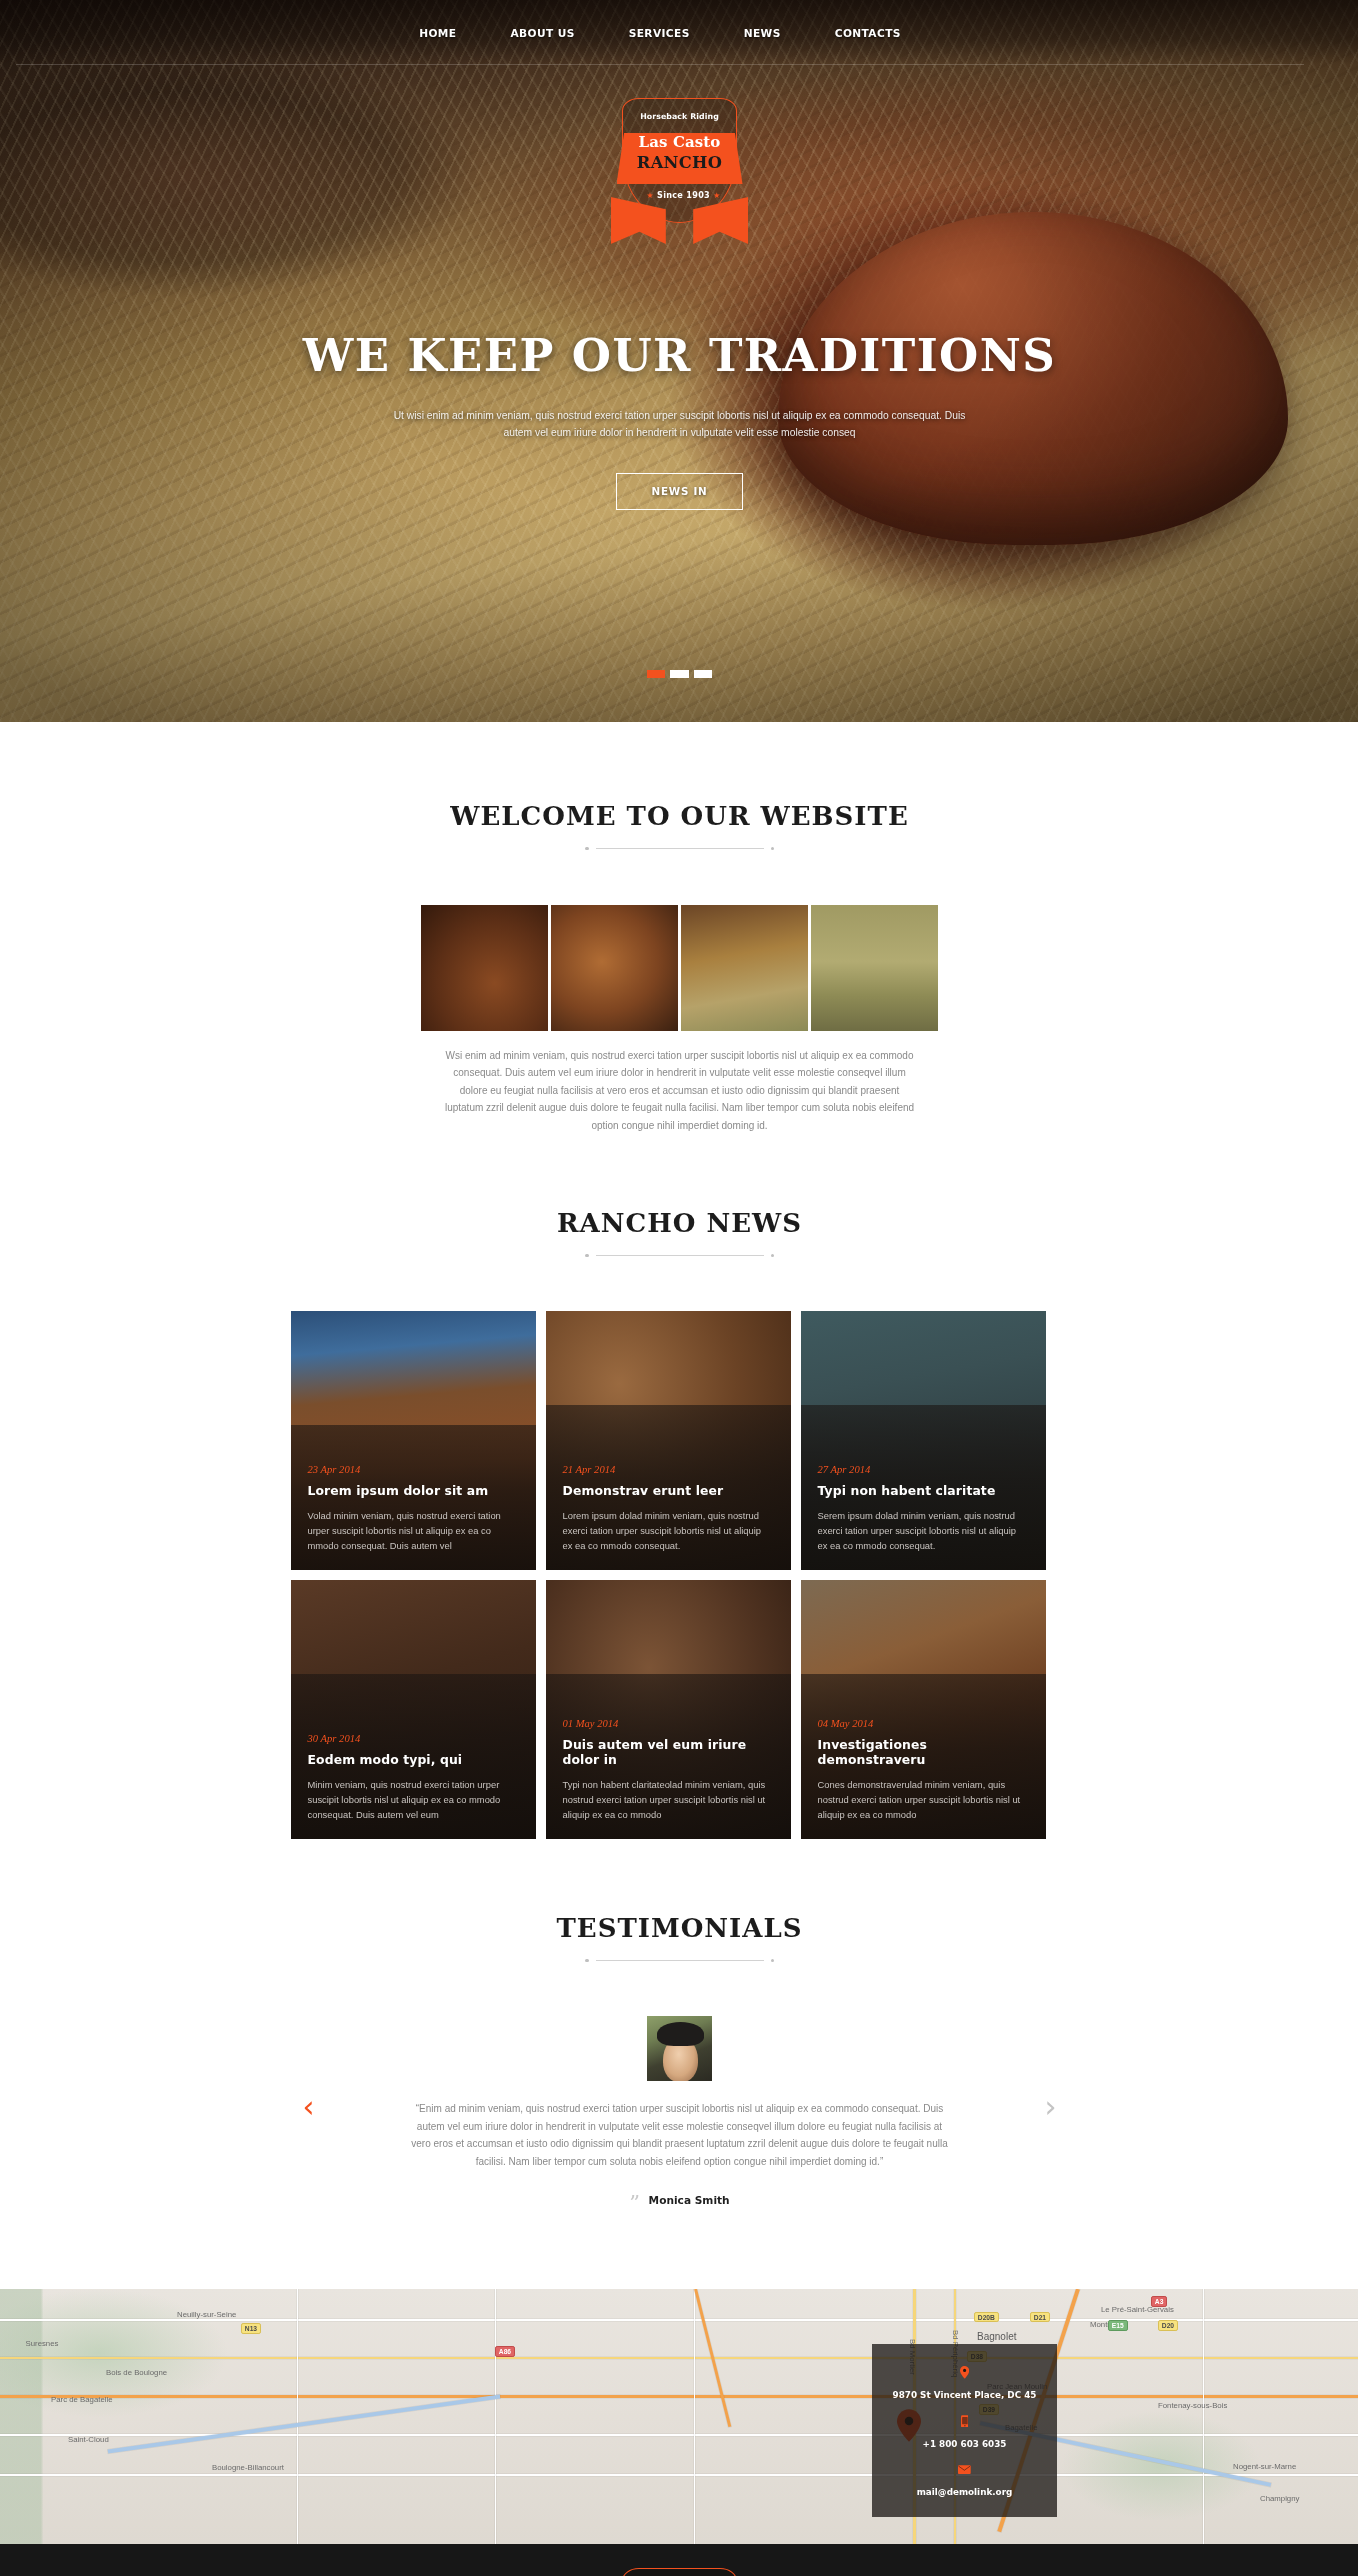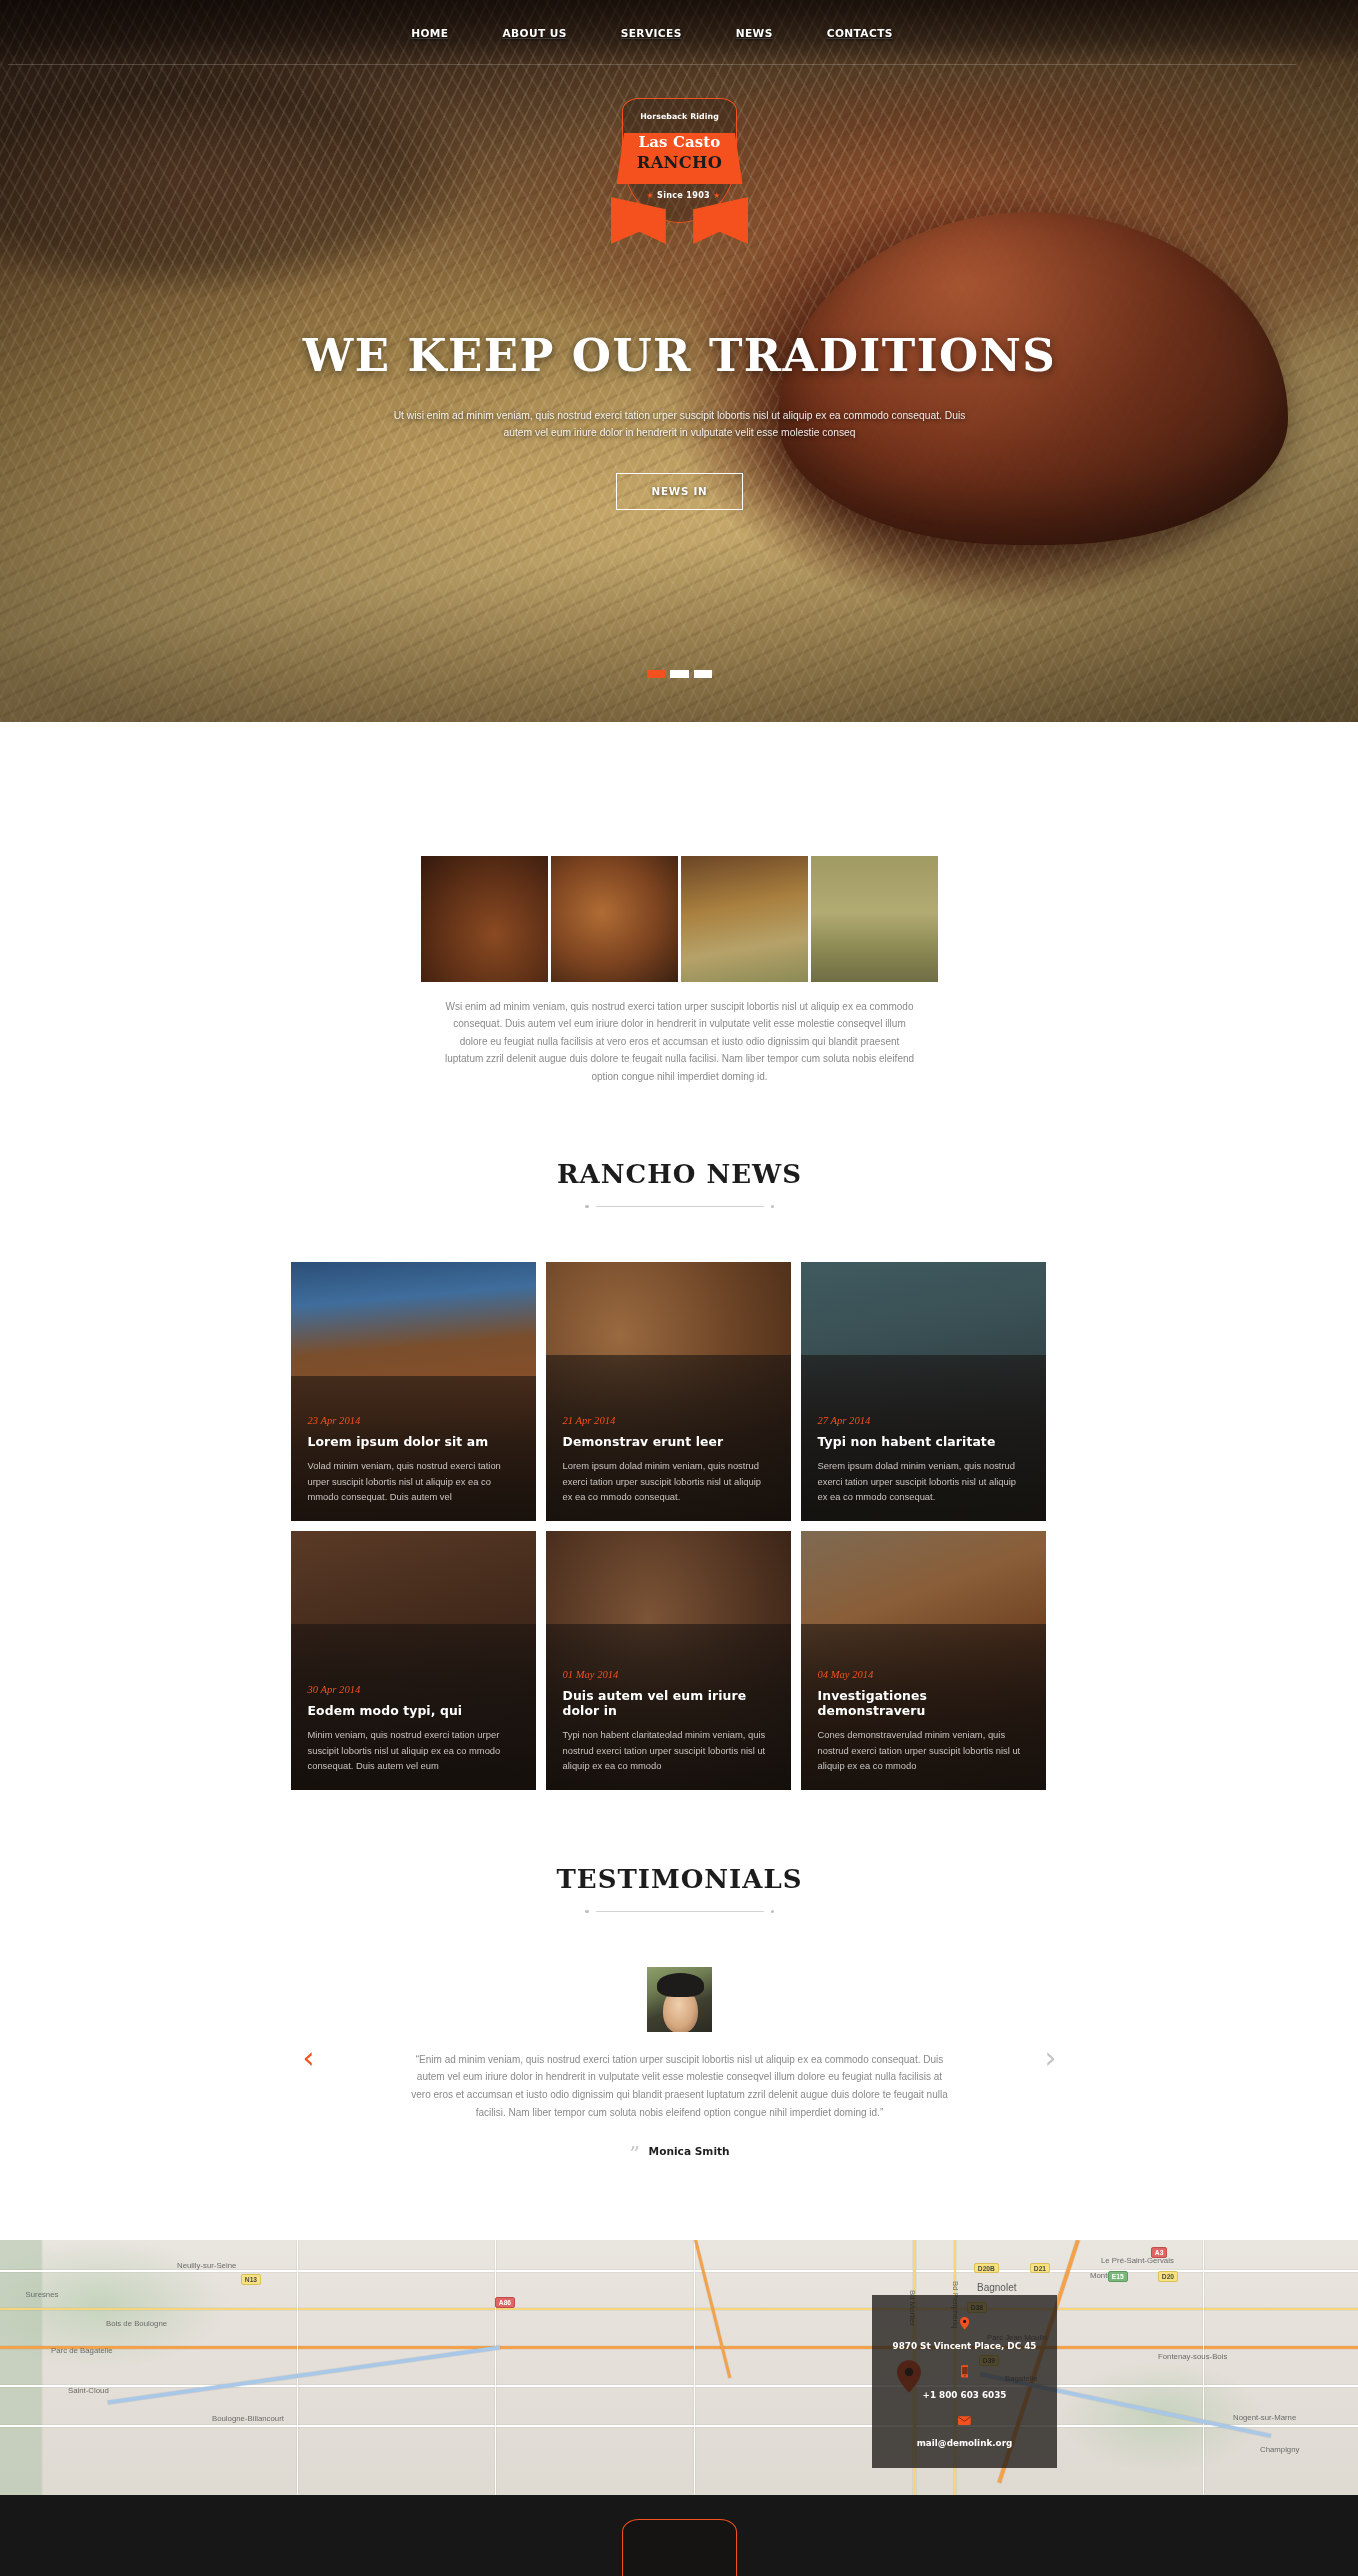--- a/index.html
+++ b/index.html
@@ -63,26 +63,25 @@
   }
   .hero-vignette {
     position: absolute; inset: 0;
     background: radial-gradient(ellipse 920px 495px at 50% 45%, rgba(0,0,0,0) 38%, rgba(0,0,0,0.40) 100%);
     z-index: 2;
   }
 
   
   .topbar {
     position: absolute;
-    left: 8px; top: 0;
+    left: 16px; top: 0;
     width: 1288px;
     height: 65px;
     z-index: 10;
     border-bottom: 0.7px solid rgba(255,255,255,0.18);
-    text-decoration: underline;
   }
   .nav {
     display: flex;
     align-items: center;
     justify-content: center;
     gap: 0;
     height: 65px;
   }
   .nav a {
     color: #ffffff;
@@ -580,20 +579,28 @@
 
   <div class="pager">
     <span class="on"></span>
     <span></span>
     <span></span>
   </div>
 </section>
 
 <section class="section welcome">
   <div class="wrap">
+    <div class="sec-head">
+      <h2 class="sec-title">WELCOME TO OUR WEBSITE</h2>
+      <div class="divider">
+        <i></i>
+        <b></b>
+        <i></i>
+      </div>
+    </div>
 
     <div class="gallery">
       <div class="g1"></div>
       <div class="g2"></div>
       <div class="g3"></div>
       <div class="g4"></div>
     </div>
 
     <p class="welcome-text">Wsi enim ad minim veniam, quis nostrud exerci tation urper suscipit lobortis nisl ut aliquip ex ea commodo consequat. Duis autem vel eum iriure dolor in hendrerit in vulputate velit esse molestie conseqvel illum dolore eu feugiat nulla facilisis at vero eros et accumsan et iusto odio dignissim qui blandit praesent luptatum zzril delenit augue duis dolore te feugait nulla facilisi. Nam liber tempor cum soluta nobis eleifend option congue nihil imperdiet doming id.</p>
   </div>

